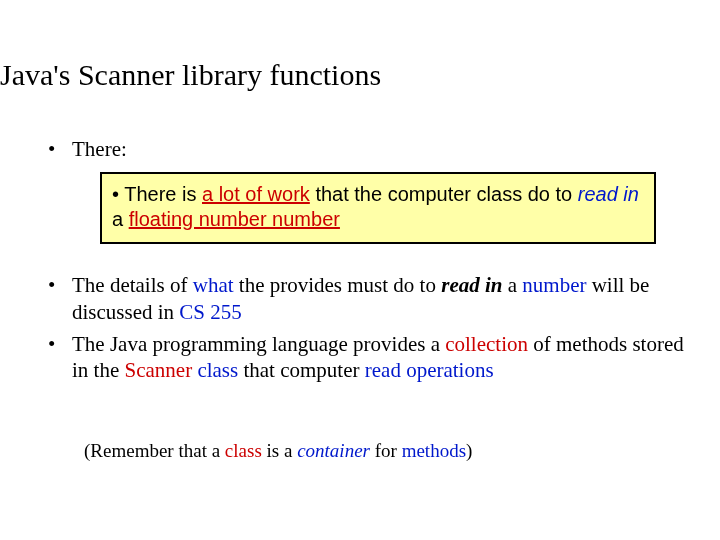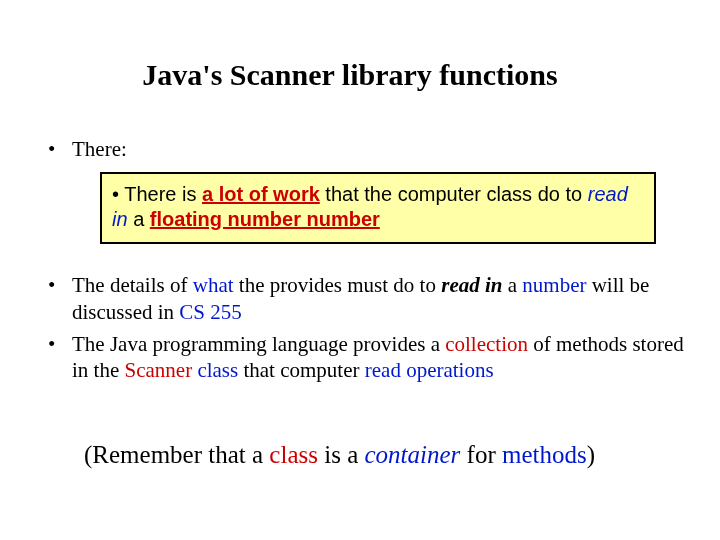--- a/index.html
+++ b/index.html
@@ -15,22 +15,21 @@
     position: relative;
     width: 720px;
     height: 540px;
     box-sizing: border-box;
   }
   .title {
     position: absolute;
     top: 58px;
     left: 0;
     width: 700px;
-    text-align: center;
-    font-weight: bold;
+    font-weight: normal;
     font-size: 30px;
   }
   .body {
     position: absolute;
     top: 136px;
     left: 48px;
     width: 636px;
     font-size: 21px;
     line-height: 1.25;
   }
@@ -52,25 +51,25 @@
     background: #ffffa8;
     padding: 8px 10px 10px 10px;
     font-family: Arial, Helvetica, sans-serif;
     font-size: 20px;
     line-height: 1.25;
     box-sizing: border-box;
   }
   .footnote {
     margin-top: 56px;
     padding-left: 36px;
-    font-size: 25px;
+    font-size: 19px;
   }
   .blue { color: #0018cc; }
   .red  { color: #cc0000; }
-  .u    { text-decoration: underline; font-weight: bold; }
+  .u    { text-decoration: underline; }
 </style>
 </head>
 <body>
 
 <div class="slide">
 
   <div class="title">Java's Scanner library functions</div>
 
   <div class="body">
 

